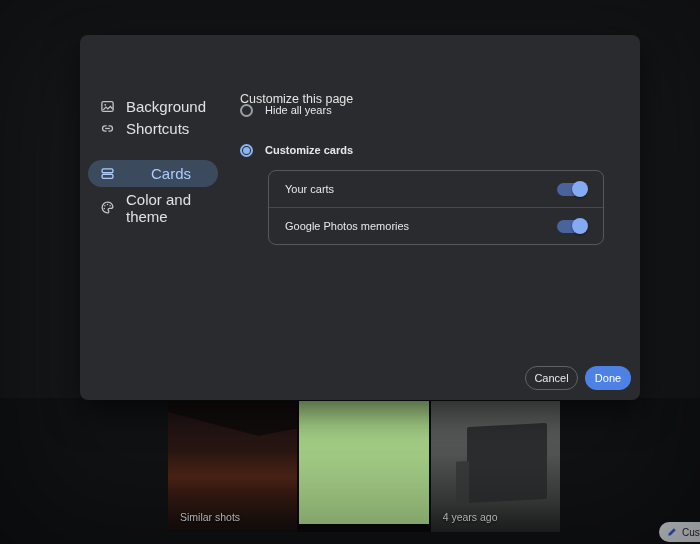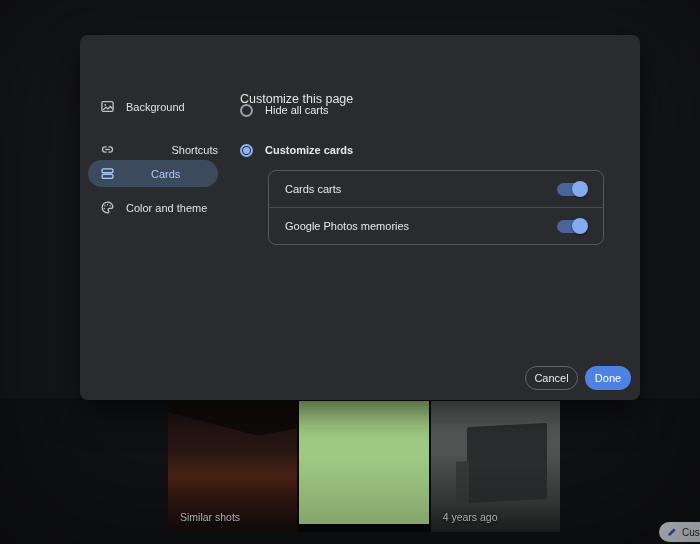--- a/index.html
+++ b/index.html
@@ -39,21 +39,21 @@
   }
   .dialog-title{position:absolute;left:160px;top:57px;font-size:12.5px;color:#e5e5e5;}
 
   .sidebar-item{
     position:absolute;left:8px;width:130px;height:27px;border-radius:14px;
     display:flex;align-items:center;gap:11px;padding-left:12px;box-sizing:border-box;
     cursor:pointer;color:#dfe1e5;
   }
   .sidebar-item .icn{display:flex;width:15px;height:15px;flex:0 0 15px;}
   .sidebar-item svg{stroke:#bfc3c8;fill:none;stroke-width:1.4;}
-  .sidebar-item .lbl{font-size:11px;}
+  .sidebar-item .lbl{font-size:15px;}
   .sidebar-item.selected{background:#3c4a5e;gap:36px;}
   .sidebar-item.selected .lbl{color:#aecbfa;}
   .sidebar-item.selected svg{stroke:#aecbfa;}
 
   .radio-row{position:absolute;left:160px;display:flex;align-items:center;gap:12px;height:16px;cursor:pointer;}
   .radio{width:13px;height:13px;border:2px solid #9aa0a6;border-radius:50%;box-sizing:border-box;display:flex;align-items:center;justify-content:center;}
   .radio.checked{border-color:#8ab4f8;}
   .radio .dot{width:7px;height:7px;border-radius:50%;background:transparent;}
   .radio.checked .dot{background:#8ab4f8;}
   .radio-label{font-size:11px;color:#e6e8eb;}
@@ -108,21 +108,21 @@
     <span class="icn">
       <svg viewBox="0 0 16 16" width="15" height="15">
           <rect x="2" y="2.8" width="12" height="10.4" rx="1.6"></rect>
           <circle cx="5.6" cy="6.2" r="1" fill="#bfc3c8" stroke="none"></circle>
           <path d="M3.4 11.6l3-3 2 2 2.6-2.6 2.6 2.6"></path>
         </svg>
     </span>
     <span class="lbl">Background</span>
   </div>
 
-  <div class="sidebar-item" style="top:101px;justify-content:space-between;">
+  <div class="sidebar-item" style="top:80px;">
     <span class="icn">
       <svg viewBox="0 0 16 16" width="15" height="15">
           <path d="M7 5.2H5.5a2.8 2.8 0 0 0 0 5.6H7"></path>
           <path d="M9 5.2h1.5a2.8 2.8 0 0 1 0 5.6H9"></path>
           <path d="M5.5 8h5"></path>
         </svg>
     </span>
     <span class="lbl">Shortcuts</span>
   </div>
 
@@ -146,33 +146,33 @@
           <circle cx="4.6" cy="9" r=".8" fill="#bfc3c8" stroke="none"></circle>
         </svg>
     </span>
     <span class="lbl">Color and theme</span>
   </div>
 
   <div class="radio-row" style="top:67px;">
     <span class="radio">
         <span class="dot"></span>
       </span>
-    <span class="radio-label">Hide all carts</span>
+    <span class="radio-label">Hide all years</span>
   </div>
 
   <div class="radio-row" style="top:107px;font-weight:bold;">
     <span class="radio checked">
         <span class="dot"></span>
       </span>
     <span class="radio-label">Customize cards</span>
   </div>
 
   <div class="toggle-box">
     <div class="toggle-row">
-      <span class="lbl">Cards carts</span>
+      <span class="lbl">Your carts</span>
       <span class="toggle">
           <span class="knob"></span>
         </span>
     </div>
     <div class="toggle-row">
       <span class="lbl">Google Photos memories</span>
       <span class="toggle">
           <span class="knob"></span>
         </span>
     </div>

